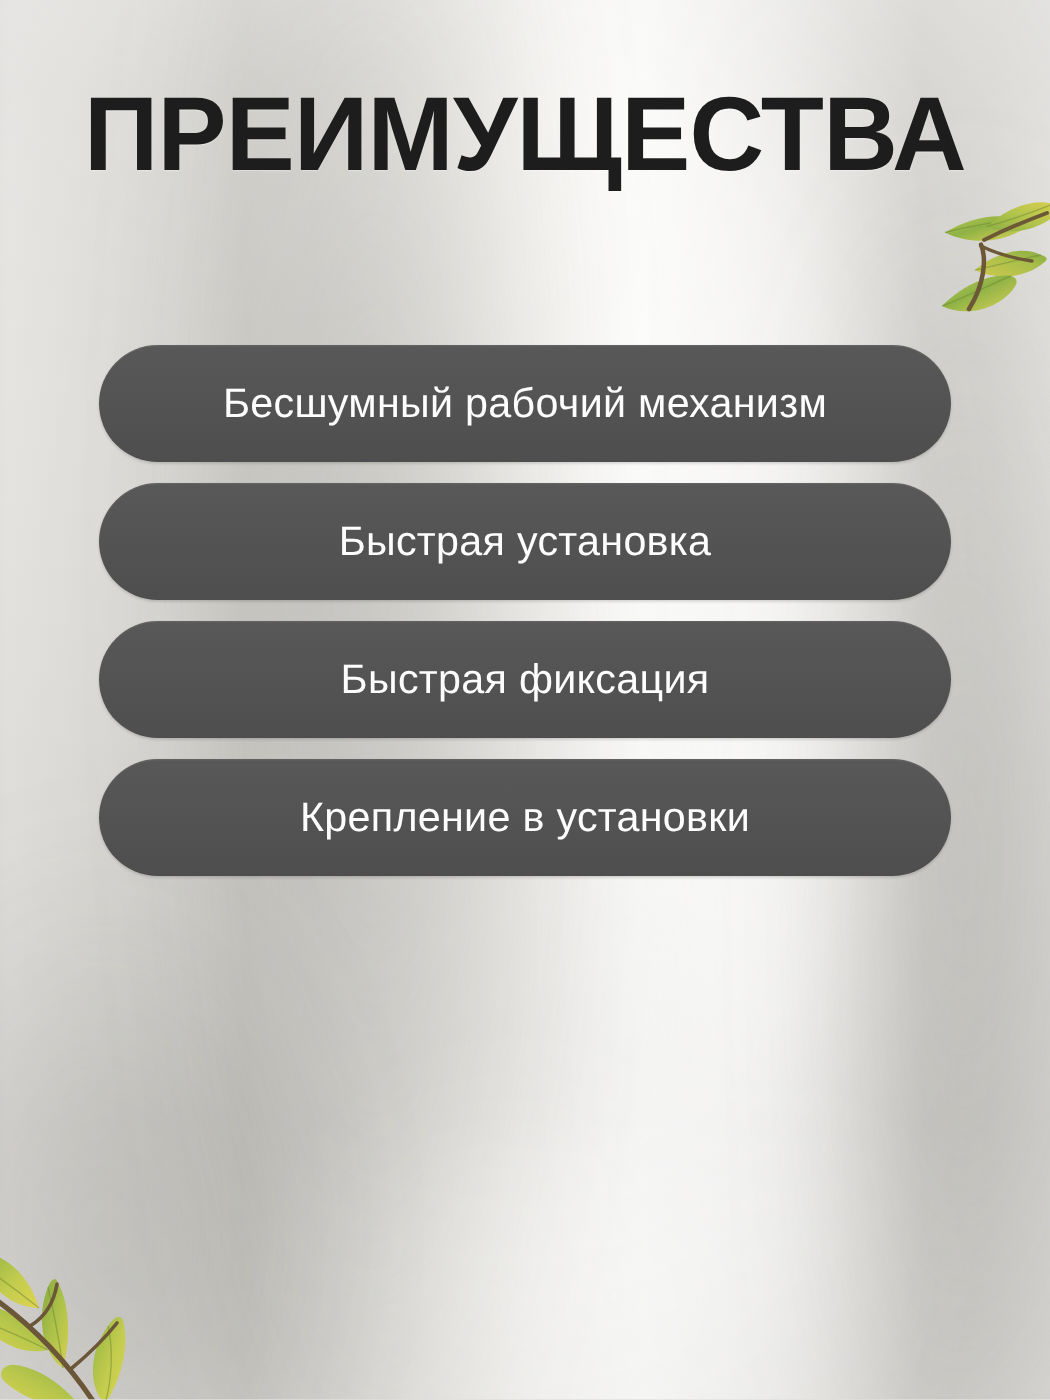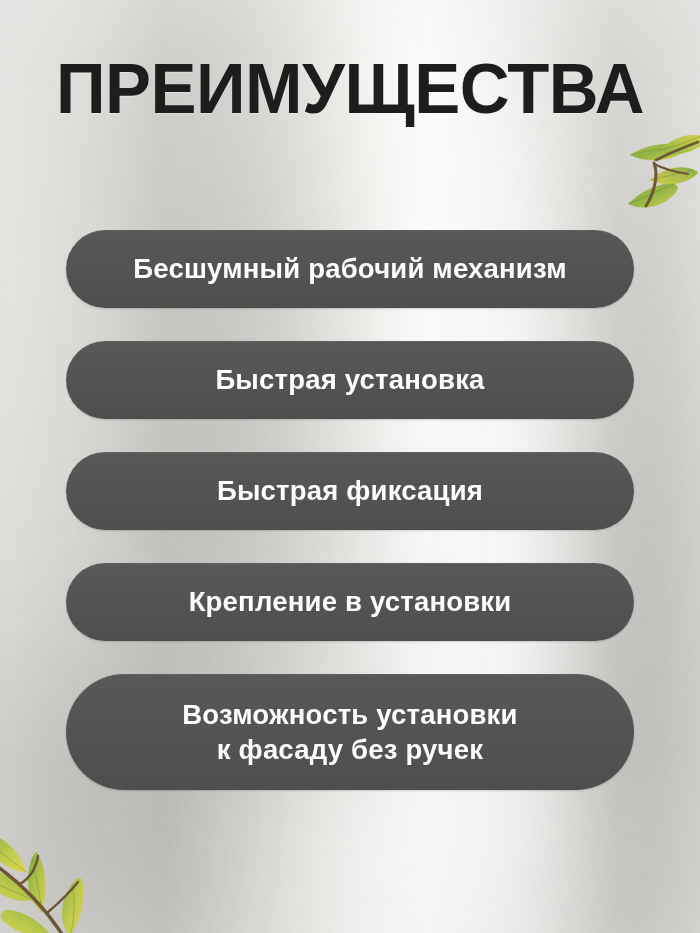--- a/index.html
+++ b/index.html
@@ -151,27 +151,27 @@
     box-sizing: border-box;
     padding: 0 26px;
     box-shadow:
       0 1px 2px rgba(0,0,0,0.16),
       inset 0 1px 0 rgba(255,255,255,0.06);
   }
 
   .pill-1, .pill-2, .pill-3, .pill-4 { height: 78px; }
   .pill-5 { height: 116px; }
 
-  .pill + .pill { margin-top: 33px; }
+  .pill + .pill { margin-top: 14px; }
 
   .pill-label {
     color: #fdfdfd;
     font-size: 27.5px;
     line-height: 1.28;
-    font-weight: 700;
+    font-weight: 400;
     text-align: center;
     letter-spacing: 0.2px;
     white-space: pre-line;
   }
 
   
   .leaf-cluster { position: absolute; pointer-events: none; }
 
   .leaf-top-right {
     right: -6px;
@@ -214,24 +214,20 @@
     </div>
 
     <div class="pill pill-3">
       <span class="pill-label">Быстрая фиксация</span>
     </div>
 
     <div class="pill pill-4">
       <span class="pill-label">Крепление в установки</span>
     </div>
 
-    <div class="pill pill-5">
-      <span class="pill-label">Возможность установки
-к фасаду без ручек</span>
-    </div>
 
   </div>
 
   <div class="leaf-cluster leaf-top-right">
     <svg viewBox="0 0 120 110" width="120" height="110" aria-hidden="true">
       <defs>
         <linearGradient id="lgA" x1="0" y1="0" x2="1" y2="1">
           <stop offset="0%" stop-color="#b8c94f"></stop>
           <stop offset="45%" stop-color="#8fb246"></stop>
           <stop offset="100%" stop-color="#d9d256"></stop>

